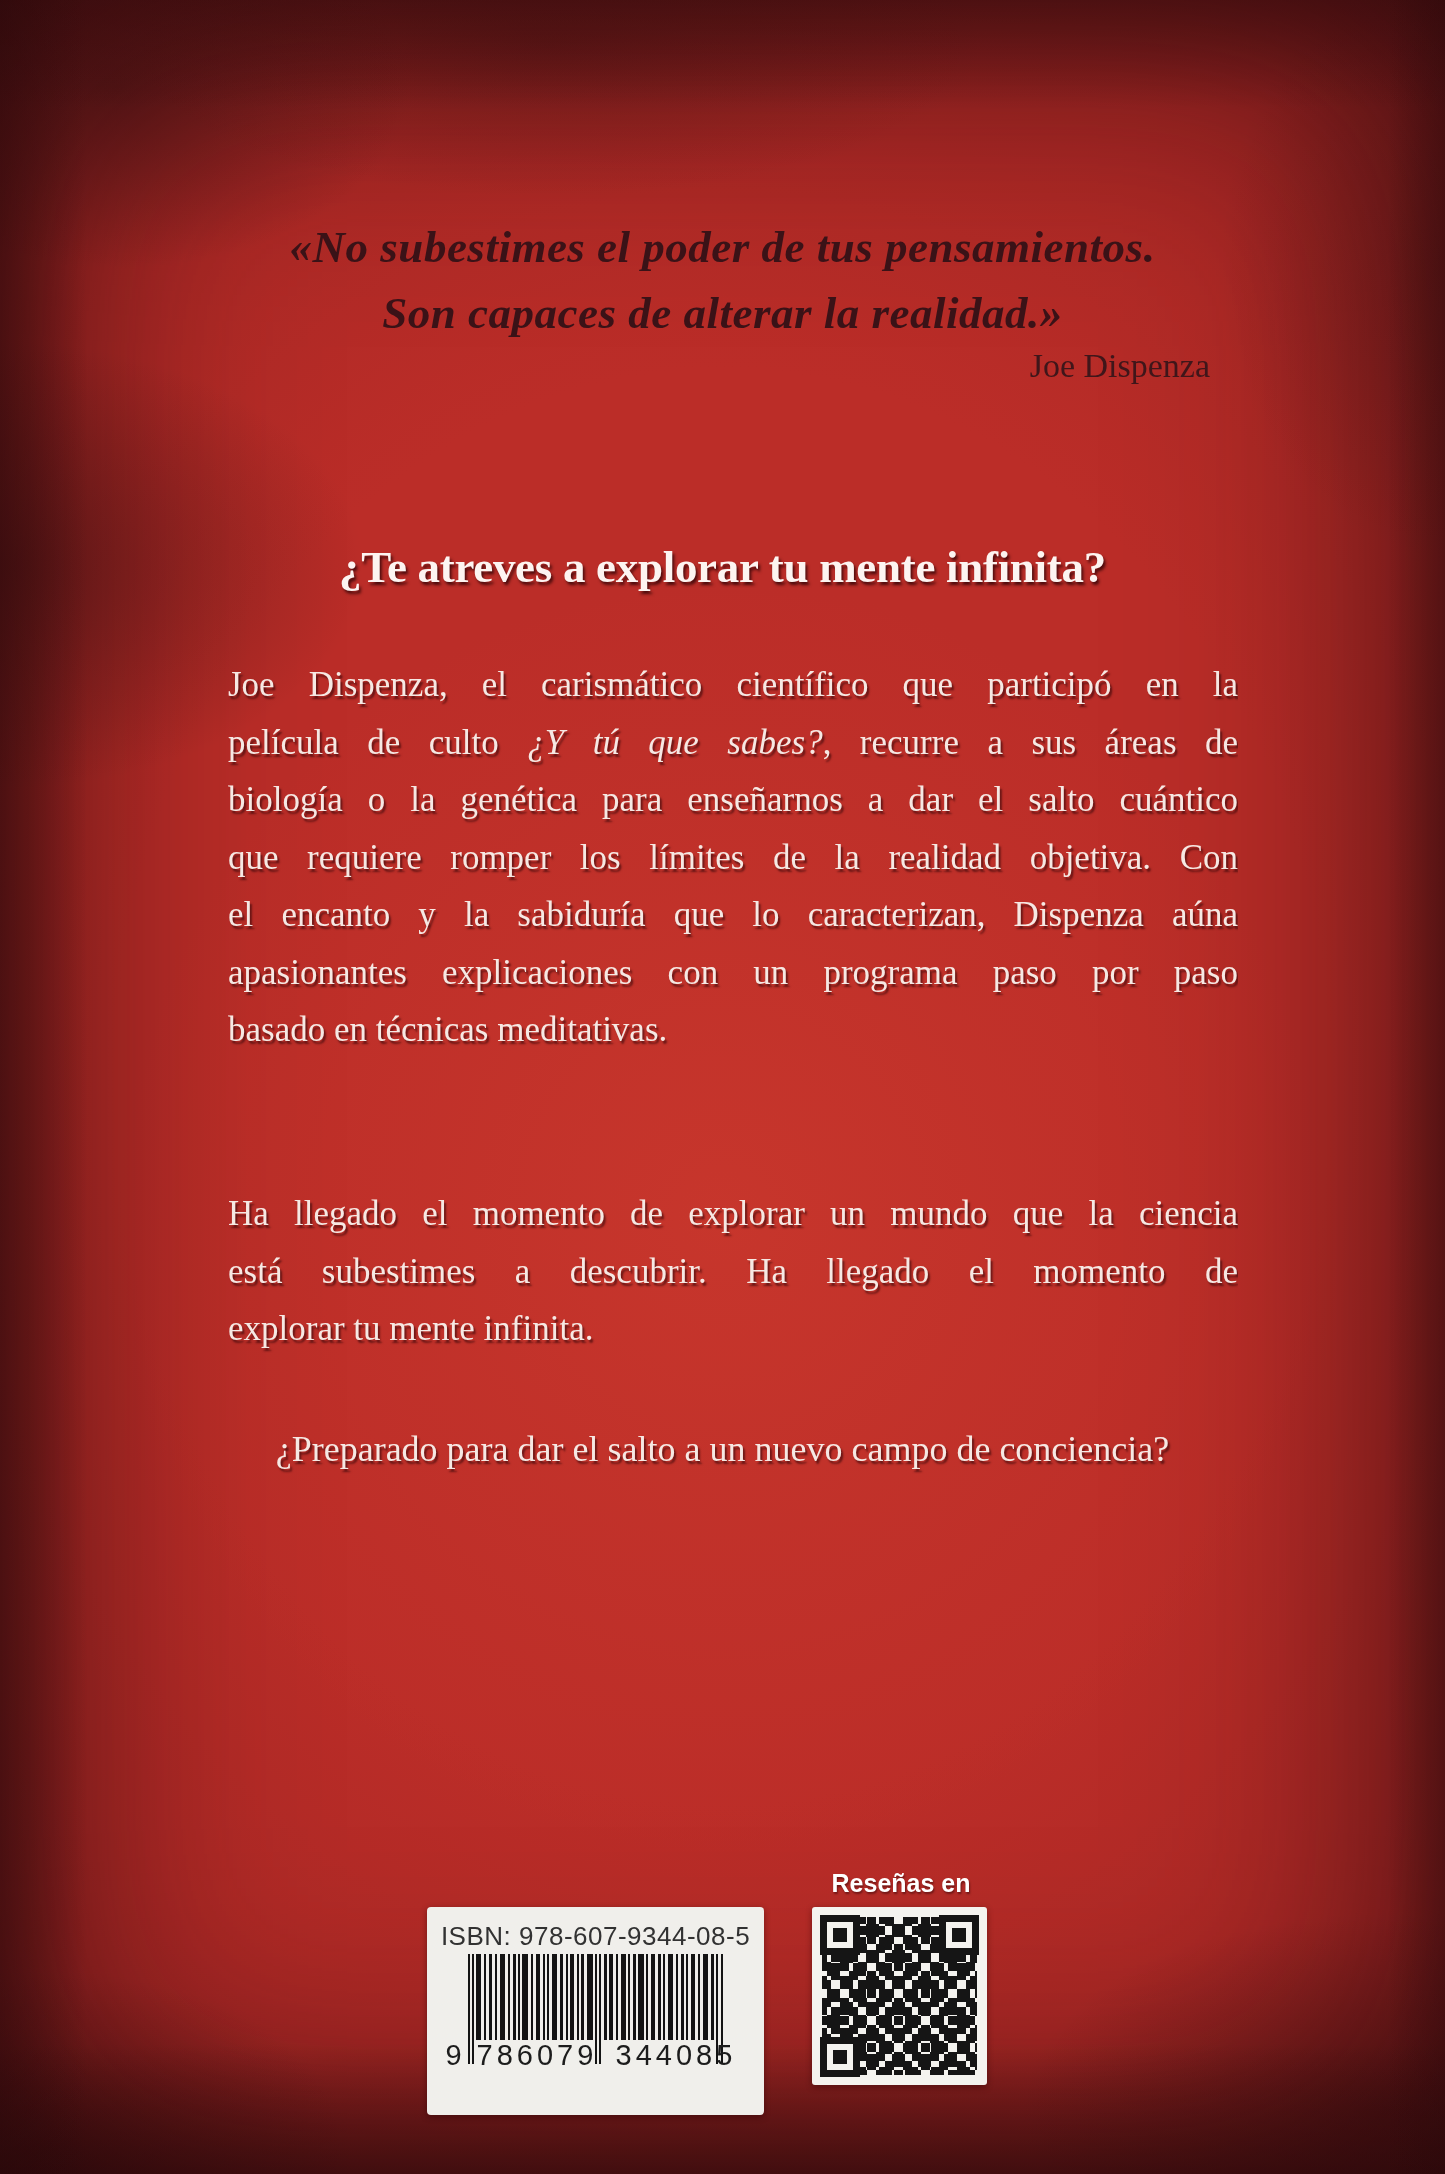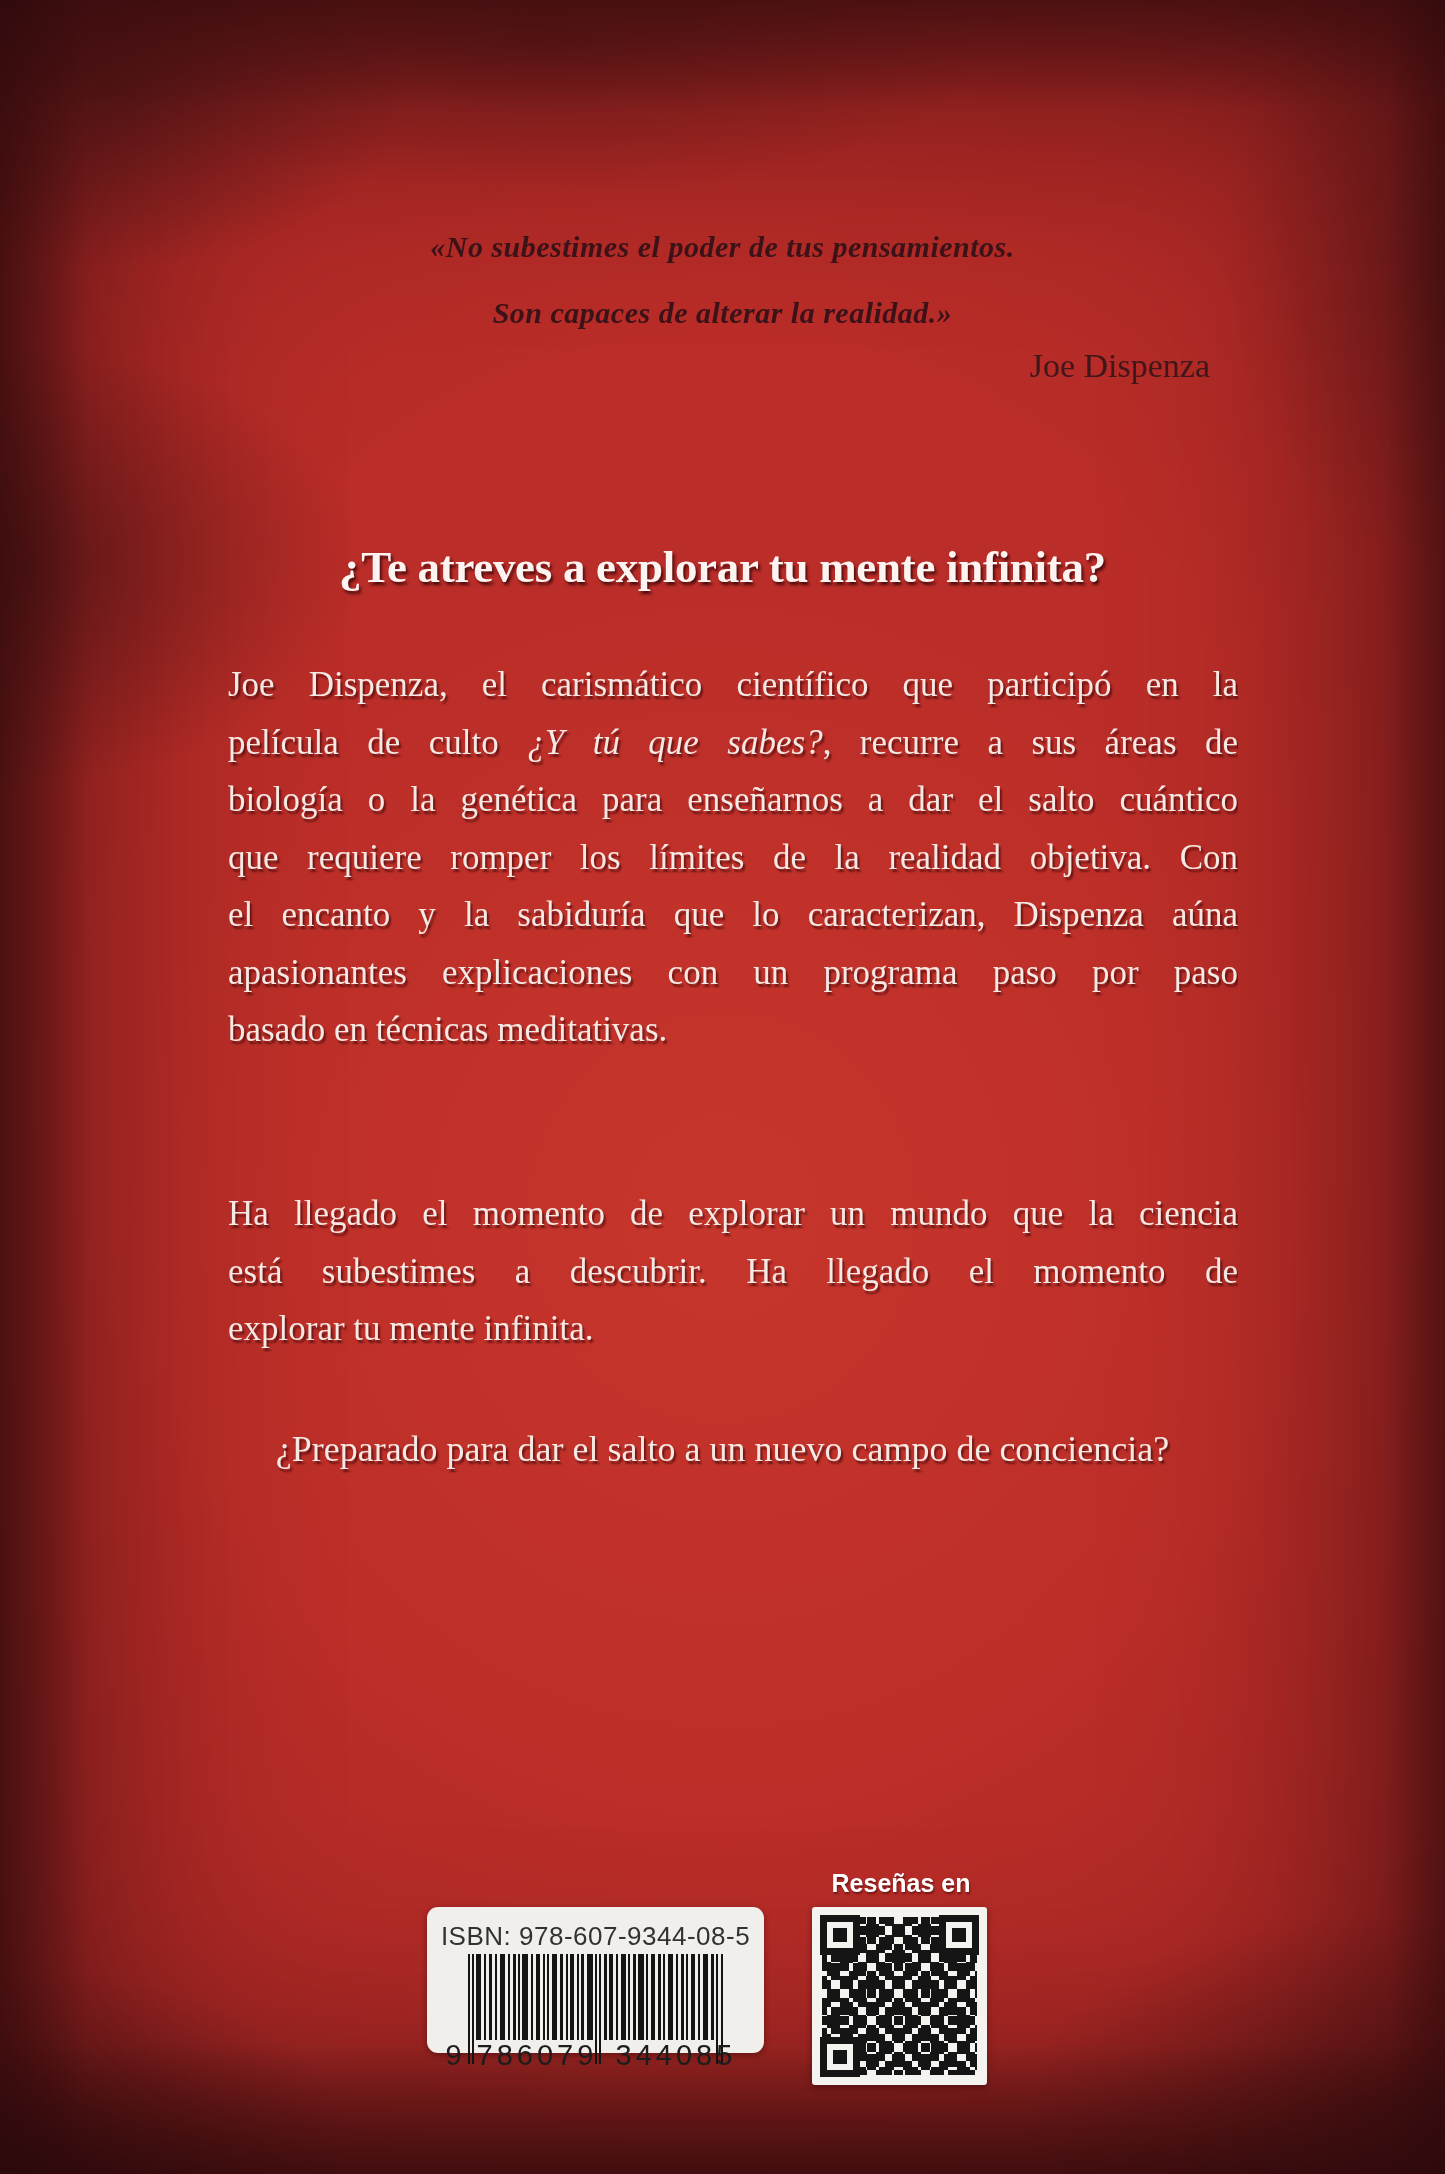--- a/index.html
+++ b/index.html
@@ -31,21 +31,21 @@
       radial-gradient(ellipse 440px 260px at 3% 99%, rgba(45,10,12,.48), rgba(45,10,12,0) 70%);
   }
 
   
   .quote-block {
     position: absolute; top: 214px; left: 0; width: 100%;
     text-align: center;
   }
   .quote-line {
     font-style: italic; font-weight: bold;
-    font-size: 30px; line-height: 66px;
+    font-size: 45px; line-height: 66px;
     color: #3a1217;
     letter-spacing: .5px;
   }
   .attribution {
     padding-right: 235px;
     text-align: right;
     font-size: 34px; line-height: 40px;
     color: #3f161a;
   }
 
@@ -88,23 +88,23 @@
   .press-label {
     position: absolute; left: 806px; top: 1869px; width: 190px;
     text-align: center;
     font-family: "Liberation Sans", sans-serif;
     font-weight: bold; font-size: 25px;
     color: #ffffff;
     text-shadow: 1px 2px 2px rgba(45,4,6,.5);
   }
   .barcode-box {
     position: absolute; left: 427px; top: 1907px;
-    width: 337px; height: 146px;
+    width: 337px; height: 208px;
     background: #f0efeb;
-    border-radius: 11px;
+    border-radius: 4px;
     box-shadow: 0 2px 6px rgba(40,5,6,.45);
   }
   .isbn-line {
     margin-top: 14px;
     text-align: center;
     font-family: "Liberation Sans", sans-serif;
     font-size: 26px; color: #323232;
     letter-spacing: .5px;
   }
   .bars-wrap { position: relative; width: 300px; height: 120px; margin: 2px auto 0; }

